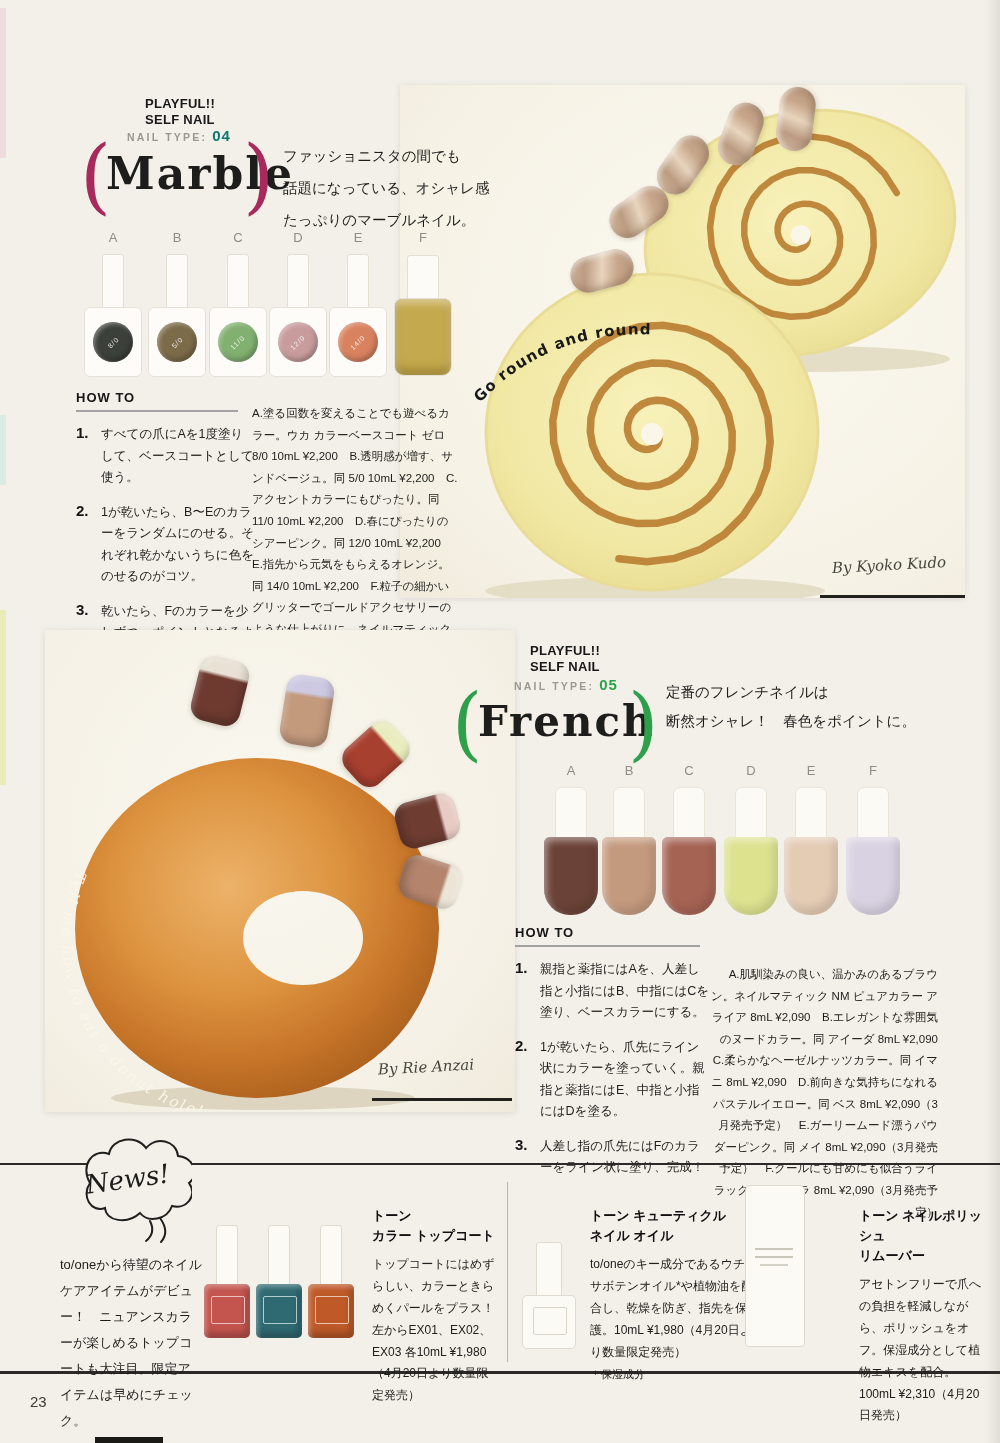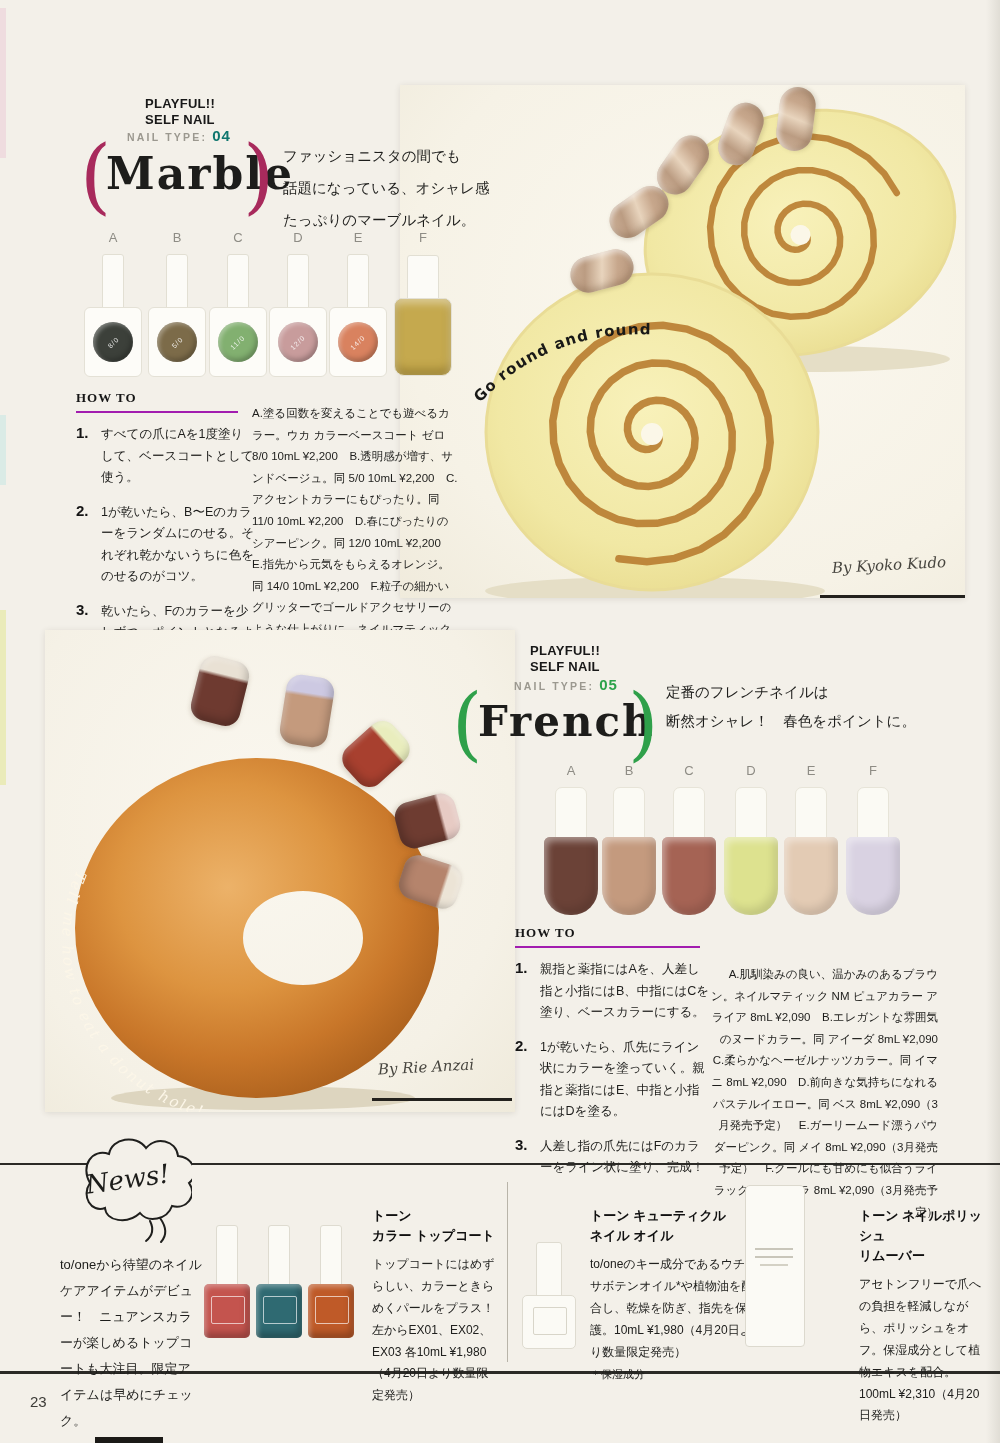--- a/index.html
+++ b/index.html
@@ -28,21 +28,21 @@
          display:flex;align-items:center;justify-content:center;}
   .mbody.gold{height:76px;border-radius:8px 8px 10px 10px;box-shadow:inset 0 4px 8px rgba(255,255,255,.45), inset 0 -6px 10px rgba(90,70,10,.35);}
   .dot{width:40px;height:40px;border-radius:50%;display:flex;align-items:center;justify-content:center;
        box-shadow:inset 2px 2px 4px rgba(255,255,255,.35), inset -2px -3px 5px rgba(0,0,0,.25);}
   .dot .code{font-size:7px;color:rgba(255,255,255,.85);transform:rotate(-45deg);letter-spacing:1px;}
   
   .fcap{width:30px;height:50px;margin:0 auto;background:#fbfaf4;border:1px solid #e7e4d8;border-radius:7px 7px 2px 2px;}
   .fbody{width:54px;height:78px;margin:-2px auto 0;border-radius:6px 6px 26px 26px;
          box-shadow:inset 3px 4px 7px rgba(255,255,255,.45), inset -4px -6px 9px rgba(0,0,0,.12);}
   
-  .howto{font-size:13px;font-weight:bold;letter-spacing:1px;color:#161616;border-bottom:2px solid #a21caf;padding-bottom:5px;font-family:Liberation Serif, serif;}
+  .howto{font-size:13px;font-weight:bold;letter-spacing:1px;color:#161616;border-bottom:2px solid #a3a3a3;padding-bottom:5px;}
   .step{display:flex;margin-bottom:13px;}
   .step .sn{width:25px;font-weight:bold;font-size:15px;color:#151515;}
   .step .st{flex:1;font-size:12.5px;line-height:1.72;color:#1d1d1b;}
   .products{font-size:11.5px;line-height:1.88;color:#1d1d1b;}
   
   .mnail{position:absolute;width:64px;height:36px;border-radius:18px;
          background:linear-gradient(105deg,#d2b69e 0%,#bb9c82 26%,#e8d4bd 50%,#c7a78c 72%,#b39379 100%);
          box-shadow:inset 0 -4px 7px rgba(110,80,55,.35), inset 0 3px 5px rgba(255,255,255,.6), 0 2px 4px rgba(90,70,40,.18);}
   .fnail{position:absolute;border-radius:15px;
          box-shadow:inset -3px -5px 8px rgba(0,0,0,.22), inset 3px 3px 5px rgba(255,255,255,.28), 0 2px 5px rgba(90,70,40,.22);}

